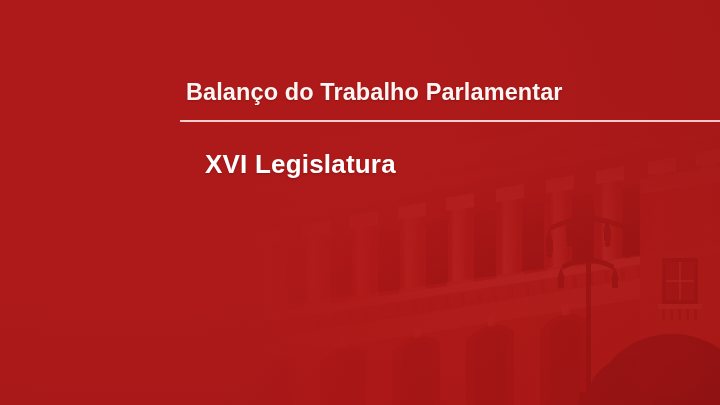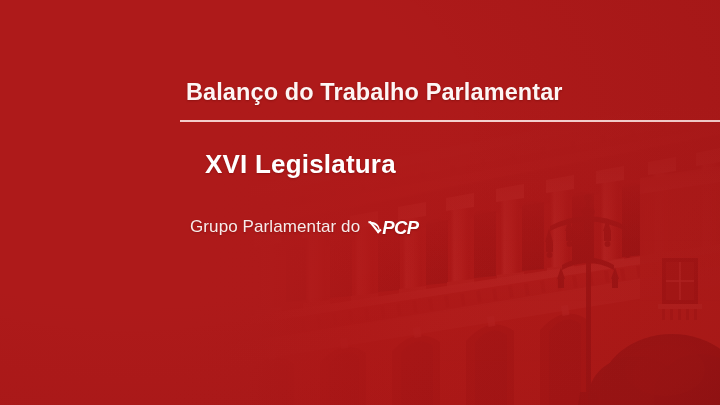--- a/index.html
+++ b/index.html
@@ -444,33 +444,15 @@
   </div>
 
   <div class="content">
 
     <h1 class="title">Balanço do Trabalho Parlamentar</h1>
 
     <div class="divider"></div>
 
     <h2 class="subtitle">XVI Legislatura</h2>
 
-    <div class="attribution">
-      <span class="attribution-text">Grupo Parlamentar do</span>
-
-      <span class="pcp-logo">
-        <svg class="pcp-mark" viewBox="0 0 24 26">
-
-          <path d="M4.5 3.2 C13.5 3.0 20.5 8.4 20.2 16.6 C20.1 19.2 18.9 21.3 17.2 22.6
-                   C18.4 20.6 18.9 18.6 18.7 16.6 C18.1 10.4 12.6 6.2 5.2 6.0 Z" fill="#ffffff"></path>
-
-          <path d="M2.0 2.0 L6.0 2.0 L6.0 5.2 L2.6 5.2 Z" fill="#ffffff"></path>
-
-          <path d="M3.6 4.0 L6.0 1.9 L20.0 19.0 L17.4 21.2 Z" fill="#ffffff"></path>
-
-          <path d="M15.4 18.6 L21.4 14.0 L23.4 16.6 L17.6 21.6 Z" fill="#ffffff"></path>
-        </svg>
-        <span class="pcp-word">PCP</span>
-      </span>
-    </div>
 
   </div>
 </div>
 
 </body></html>

